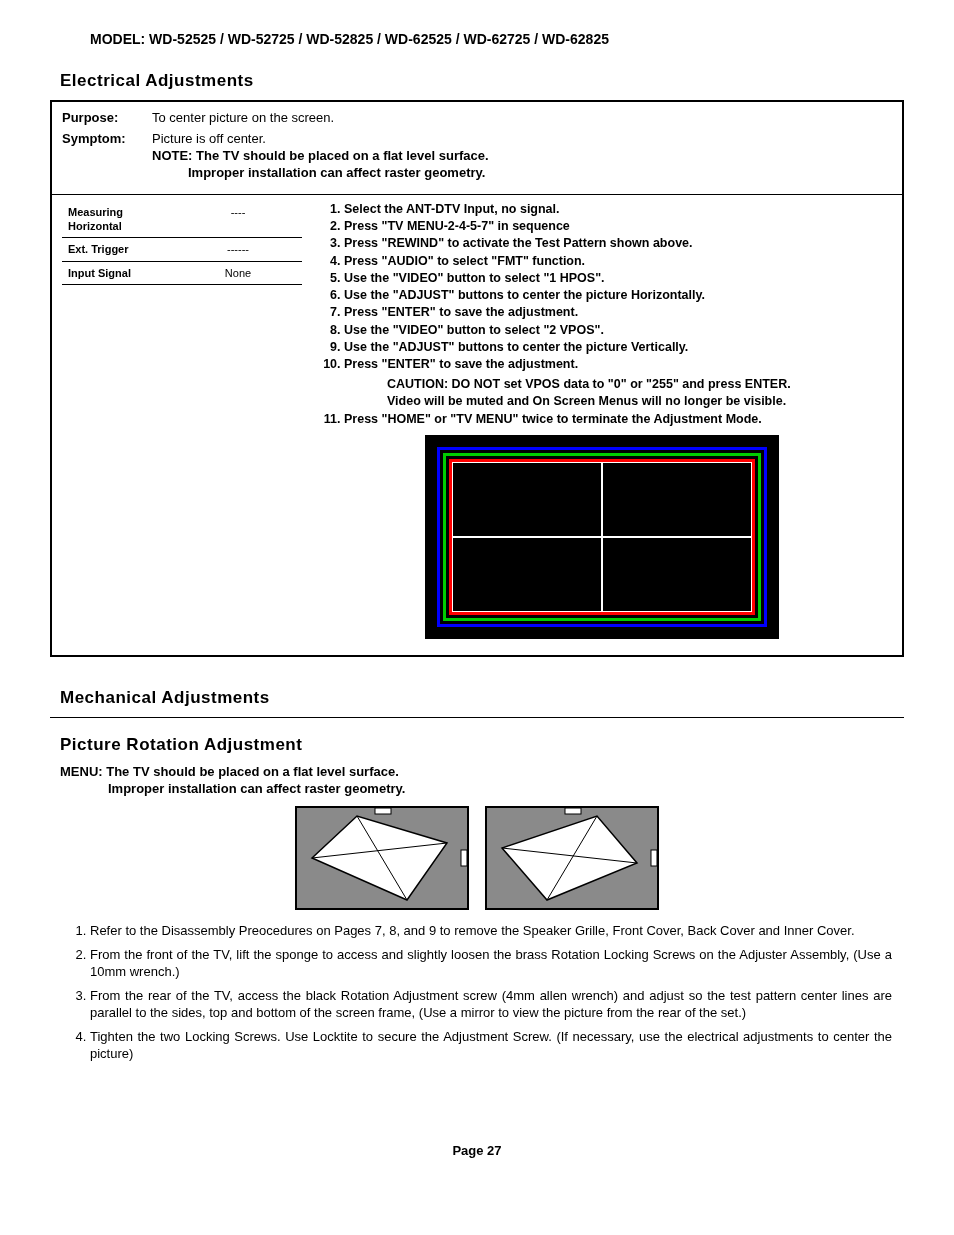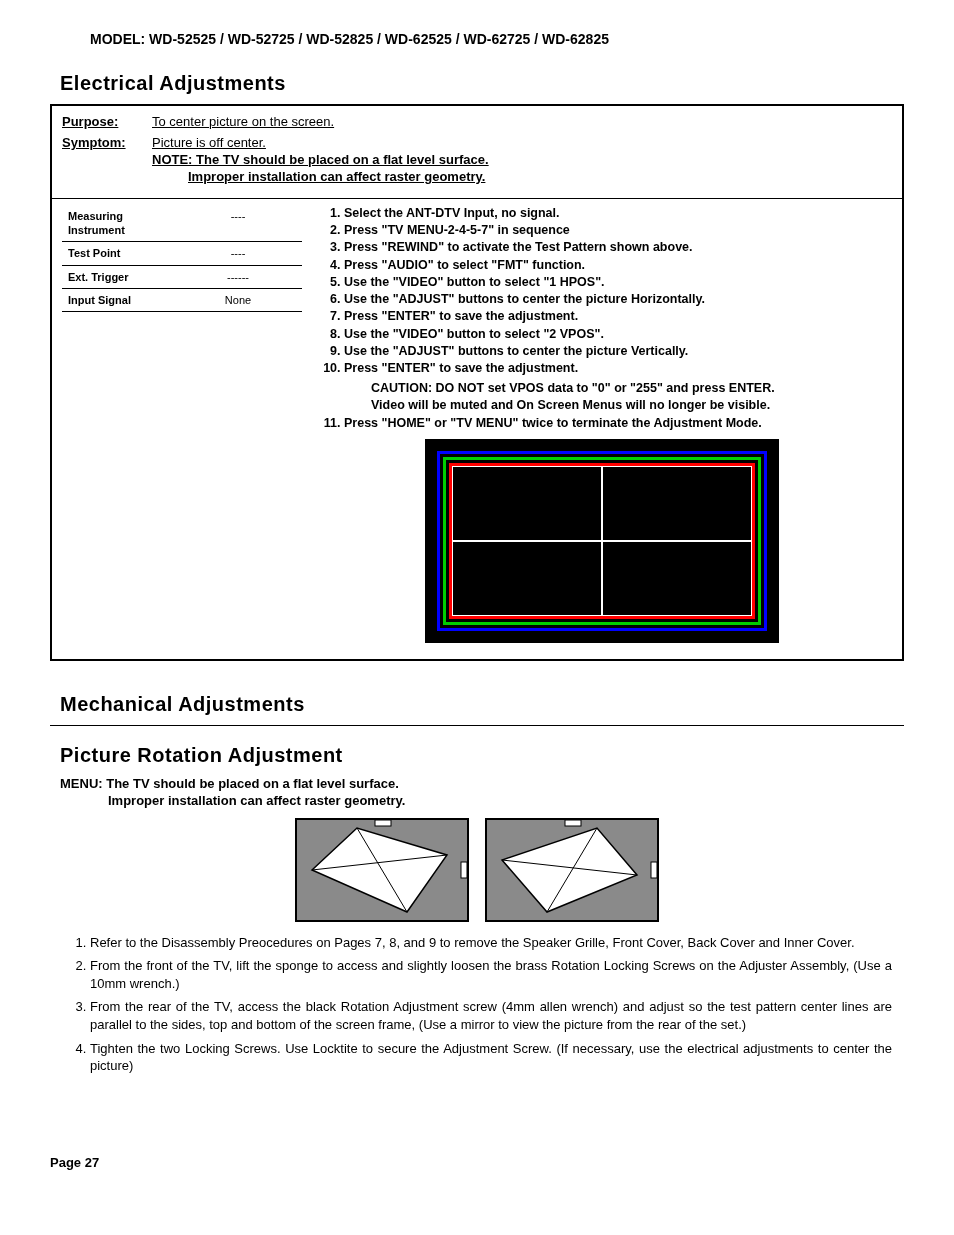--- a/index.html
+++ b/index.html
@@ -10,21 +10,21 @@
     color: #000;
     line-height: 1.3;
   }
   .model-line {
     font-weight: bold;
     font-size: 14px;
     margin-bottom: 22px;
     margin-left: 40px;
   }
   h2.section {
-    font-size: 20px;
+    font-size: 17px;
     font-weight: bold;
     margin: 16px 0 8px 10px;
     letter-spacing: 0.5px;
   }
   .box {
     border: 2px solid #000;
     margin: 0 0 30px 0;
   }
   .box-top {
     display: flex;
@@ -39,21 +39,20 @@
   .left-col .sub {
     margin-top: 8px;
   }
   .right-col {
     flex: 1;
     padding: 8px 10px;
   }
   .purpose-row, .symptom-row {
     display: flex;
     margin-bottom: 4px;
-    text-decoration: underline;
   }
   .purpose-row .lbl, .symptom-row .lbl {
     font-weight: bold;
     width: 90px;
   }
   .symptom-row .val { flex: 1; }
   .note-bold {
     font-weight: bold;
     margin-left: 36px;
   }
@@ -85,21 +84,21 @@
     font-size: 12.5px;
   }
   .steps ol {
     margin: 0 0 4px 0;
     padding-left: 26px;
     font-weight: bold;
   }
   .steps li { margin-bottom: 1px; }
   .caution {
     font-weight: bold;
-    margin-left: 53px;
+    margin-left: 69px;
   }
   .pattern-wrap {
     text-align: center;
     margin-top: 8px;
   }
   .pattern {
     display: inline-block;
     background: #000;
     padding: 12px;
   }
@@ -159,21 +158,21 @@
   .mech-steps ol {
     margin: 2px;
     padding-left: 28px;
   }
   .mech-steps li {
     margin-bottom: 6px;
     text-align: justify;
     line-height: 1.35;
   }
   .page-num {
-    text-align: left;
+    text-align: center;
     font-weight: bold;
     font-size: 13px;
     margin-top: 80px;
   }
 </style>
 </head>
 <body>
 
 <div class="model-line">MODEL: WD-52525 / WD-52725 / WD-52825 / WD-62525 / WD-62725 / WD-62825</div>
 
@@ -195,25 +194,21 @@
         </div>
       </div>
     </div>
   </div>
 
   <div class="box-body">
     <div>
       <table class="meas-table">
         <tbody>
             <tr>
-              <td>Measuring Instrument</td>
-              <td>----</td>
-            </tr>
-        <tr>
-              <td>Test Point</td>
+              <td>Measuring Horizontal</td>
               <td>----</td>
             </tr>
         <tr>
               <td>Ext. Trigger</td>
               <td>------</td>
             </tr>
         <tr>
               <td>Input Signal</td>
               <td>None</td>
             </tr>

